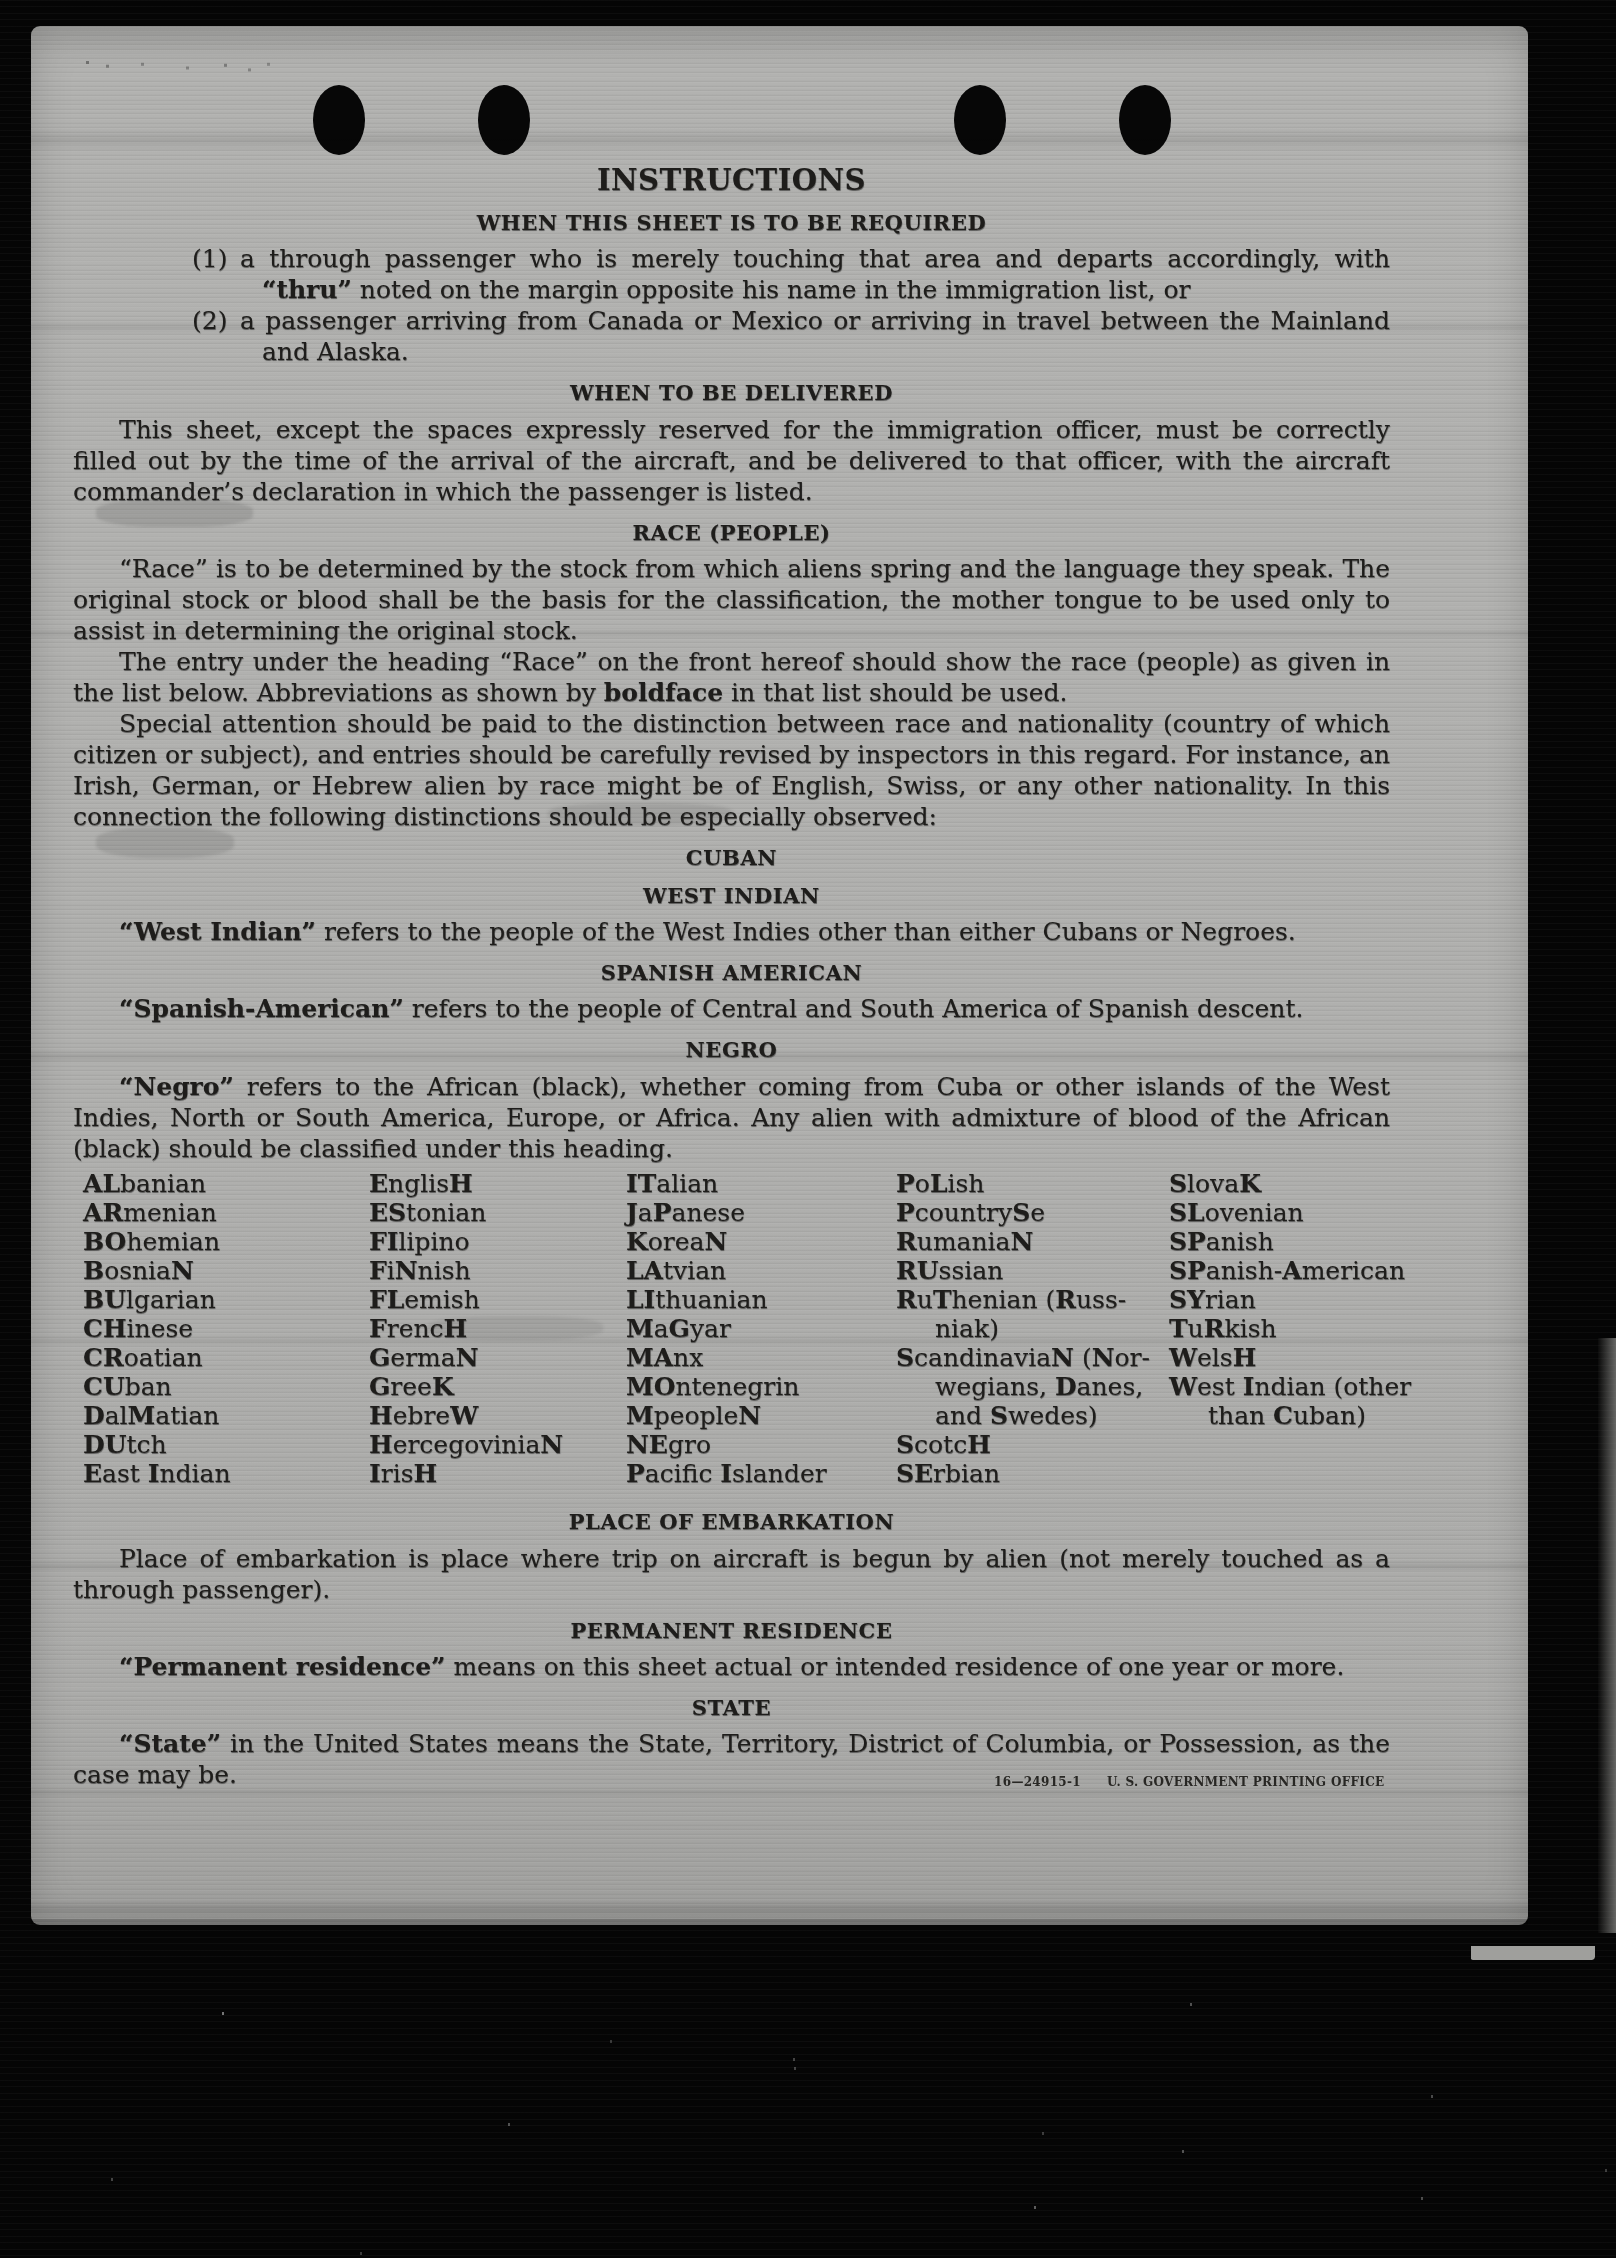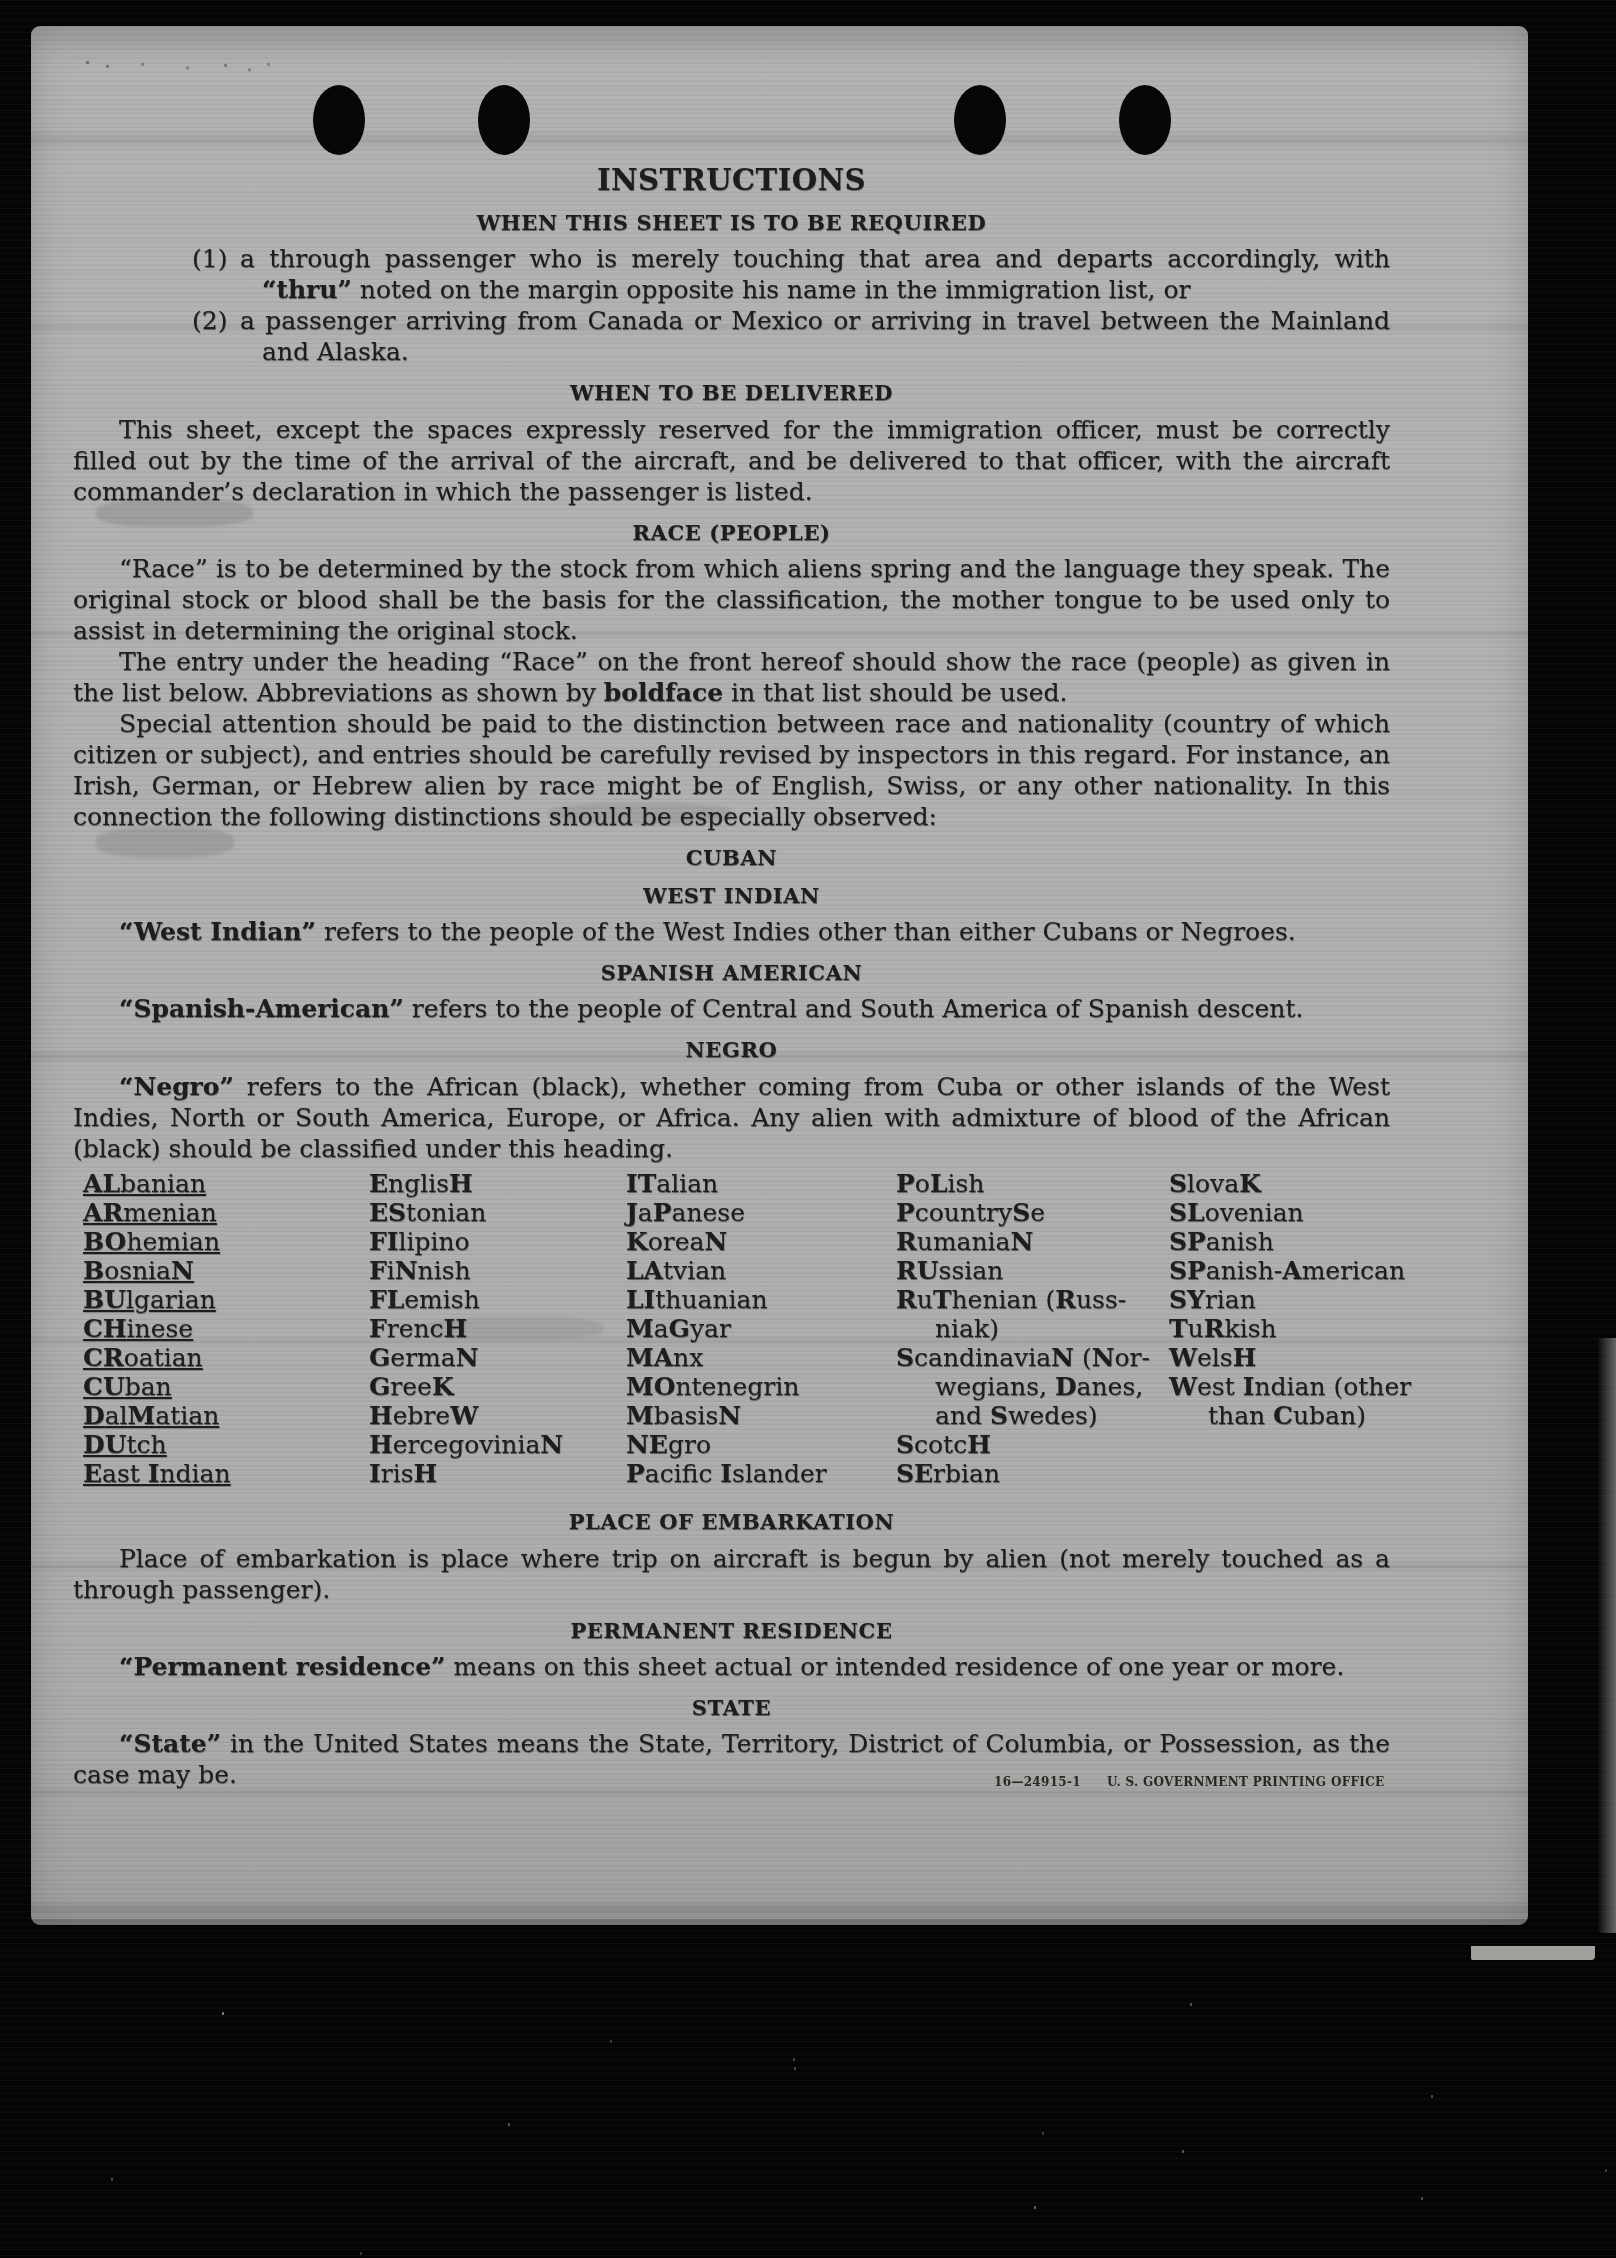--- a/index.html
+++ b/index.html
@@ -35,21 +35,21 @@
   
   .content{position:absolute;left:42px;top:137px;width:1317px;color:#1e1d1b;
     text-shadow:0.4px 0.5px 0.7px rgba(25,25,25,.55);}
   .doc-title{text-align:center;font-weight:bold;font-size:29px;letter-spacing:0.5px;margin:0 0 7.4px 0;}
   .sec-heading{text-align:center;font-weight:bold;font-size:21px;letter-spacing:0.6px;margin:13px 0 8.3px 0;}
   p{margin:0;font-size:25px;line-height:31px;}
   .para{text-align:justify;text-indent:46px;}
   .num-item{text-align:justify;padding-left:189px;text-indent:-70px;}
   .race-list{position:relative;height:327px;margin-top:5.5px;}
   .race-col{position:absolute;top:0;white-space:nowrap;}
-  .race-col:nth-child(1){left:10px;text-decoration:underline;}
+  .race-col:nth-child(1){left:10px;}
   .race-col:nth-child(2){left:296px;}
   .race-col:nth-child(3){left:553px;}
   .race-col:nth-child(4){left:823px;}
   .race-col:nth-child(5){left:1096px;}
   .race-item{font-size:25px;line-height:29px;}
   .race-item.indent{padding-left:39px;}
   b{font-weight:bold;}
   .state-para{position:relative;}
   .gpo{position:absolute;right:5.5px;top:39px;font-size:12px;font-weight:bold;letter-spacing:0.3px;
     white-space:nowrap;color:#282724;text-shadow:none;}
@@ -135,21 +135,21 @@
         </div>
         <div class="race-col">
           <div class="race-item"><b>IT</b><span>alian</span></div>
           <div class="race-item"><b>J</b><span>a</span><b>P</b><span>anese</span></div>
           <div class="race-item"><b>K</b><span>orea</span><b>N</b></div>
           <div class="race-item"><b>LA</b><span>tvian</span></div>
           <div class="race-item"><b>LI</b><span>thuanian</span></div>
           <div class="race-item"><b>M</b><span>a</span><b>G</b><span>yar</span></div>
           <div class="race-item"><b>MA</b><span>nx</span></div>
           <div class="race-item"><b>MO</b><span>ntenegrin</span></div>
-          <div class="race-item"><b>M</b><span>basis</span><b>N</b></div>
+          <div class="race-item"><b>M</b><span>people</span><b>N</b></div>
           <div class="race-item"><b>NE</b><span>gro</span></div>
           <div class="race-item"><b>P</b><span>acific </span><b>I</b><span>slander</span></div>
         </div>
         <div class="race-col">
           <div class="race-item"><b>P</b><span>o</span><b>L</b><span>ish</span></div>
           <div class="race-item"><b>P</b><span>country</span><b>S</b><span>e</span></div>
           <div class="race-item"><b>R</b><span>umania</span><b>N</b></div>
           <div class="race-item"><b>RU</b><span>ssian</span></div>
           <div class="race-item"><b>R</b><span>u</span><b>T</b><span>henian (</span><b>R</b><span>uss-</span></div>
           <div class="race-item indent"><span>niak)</span></div>

